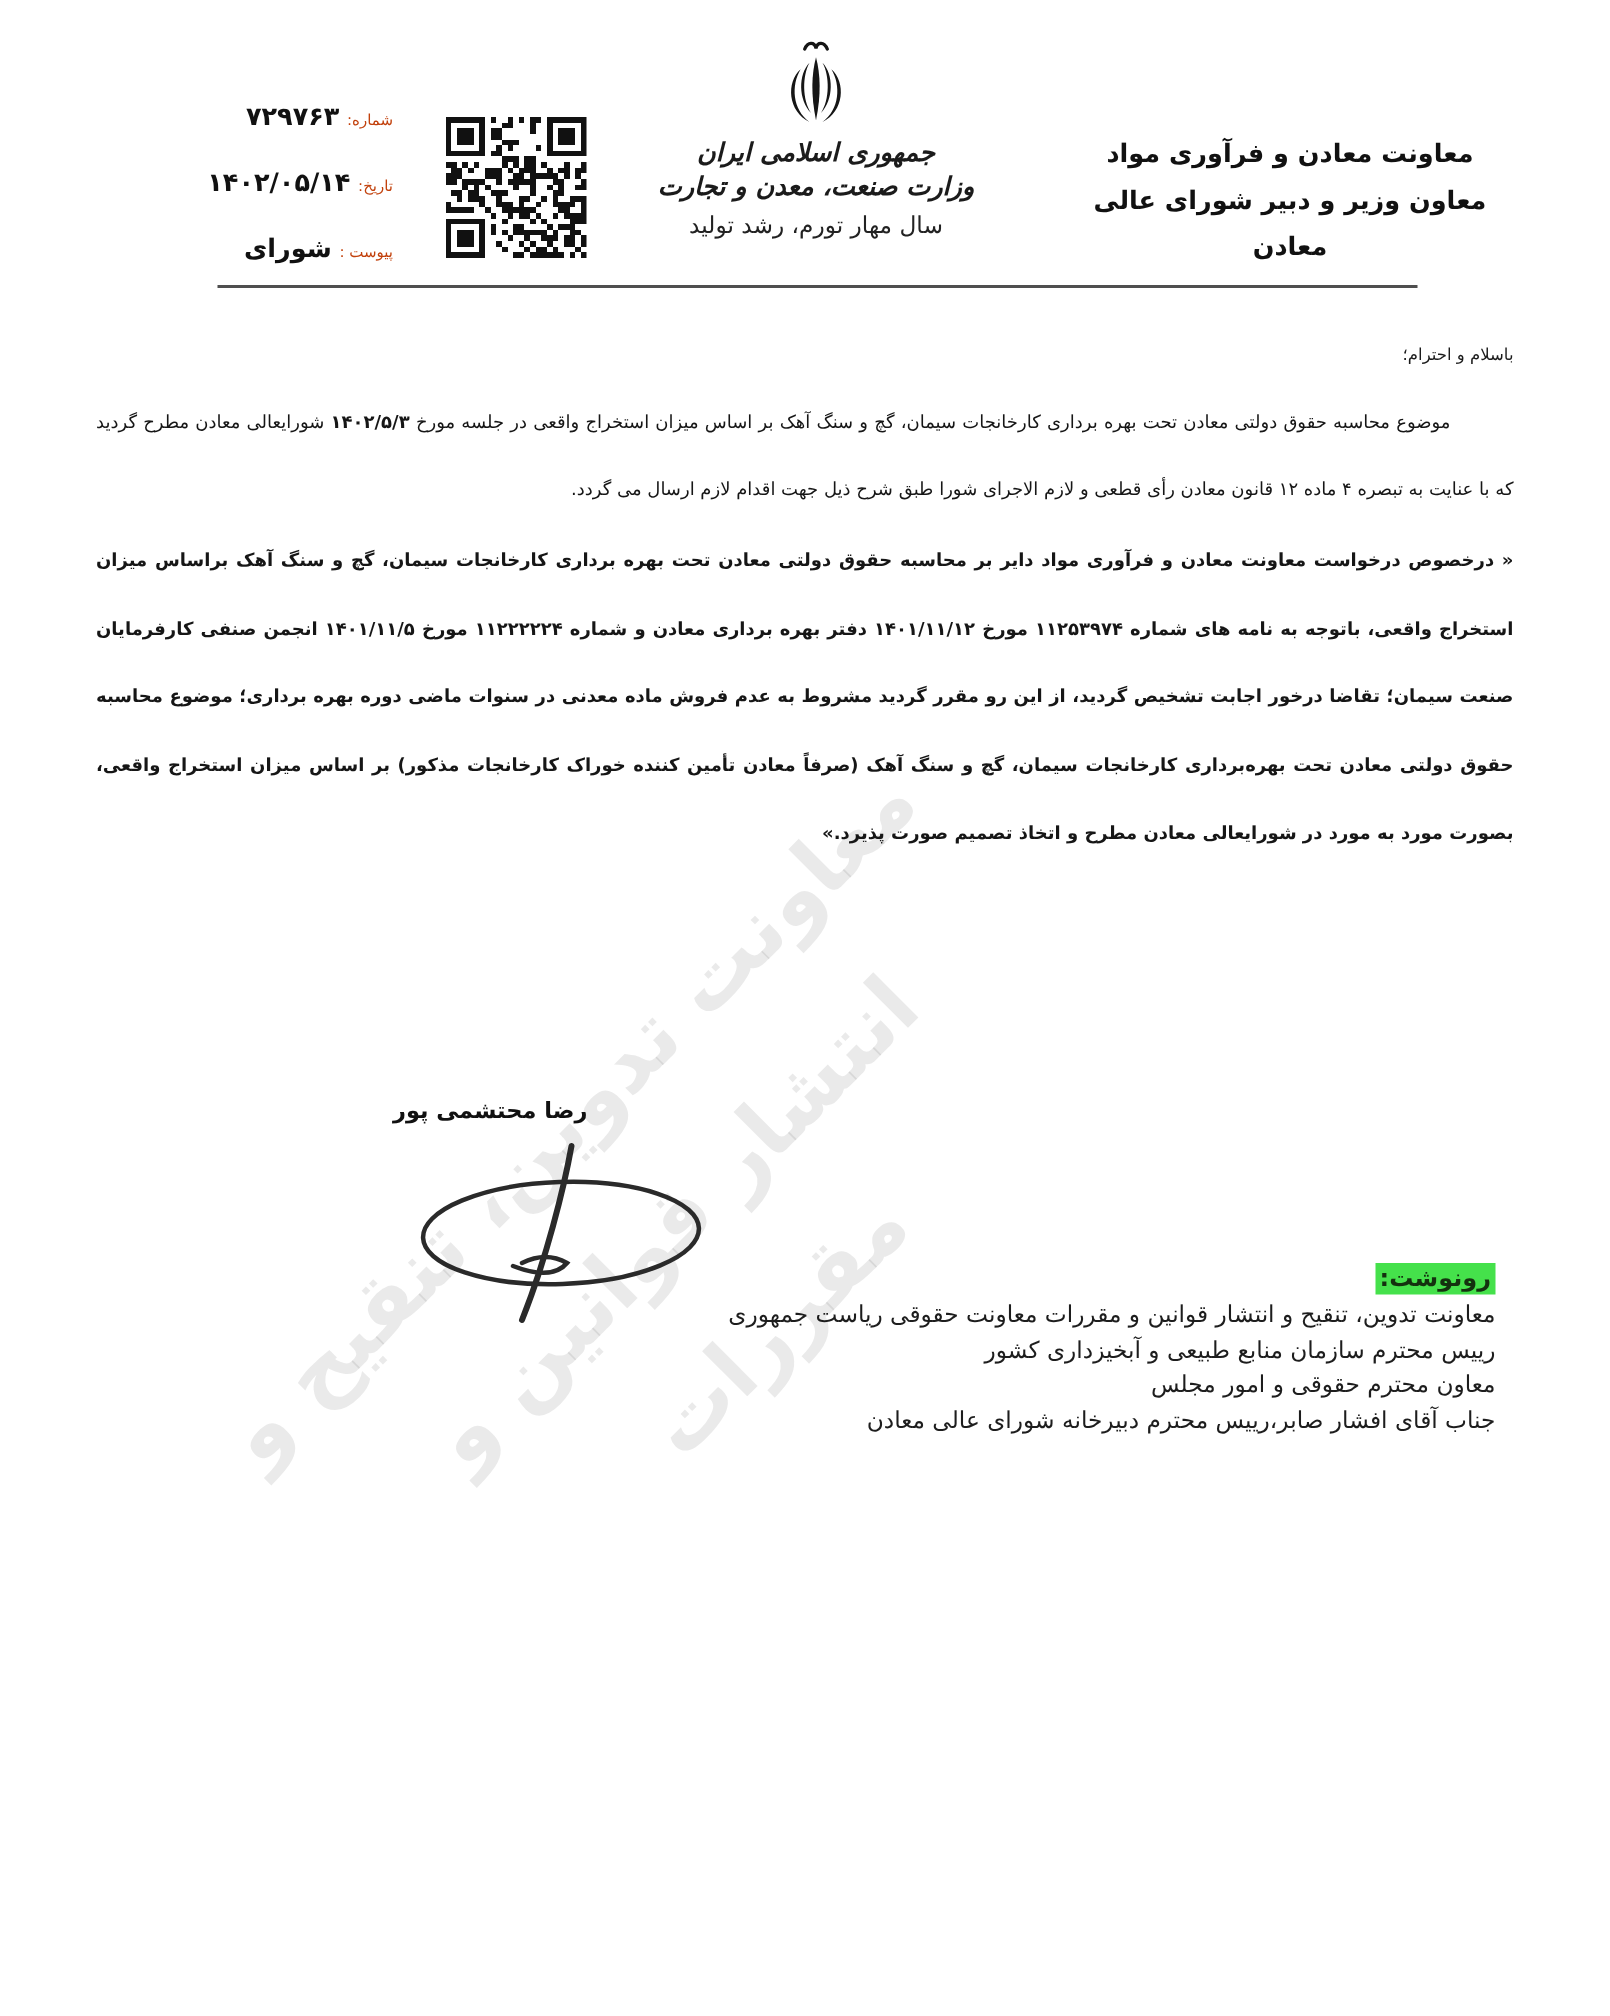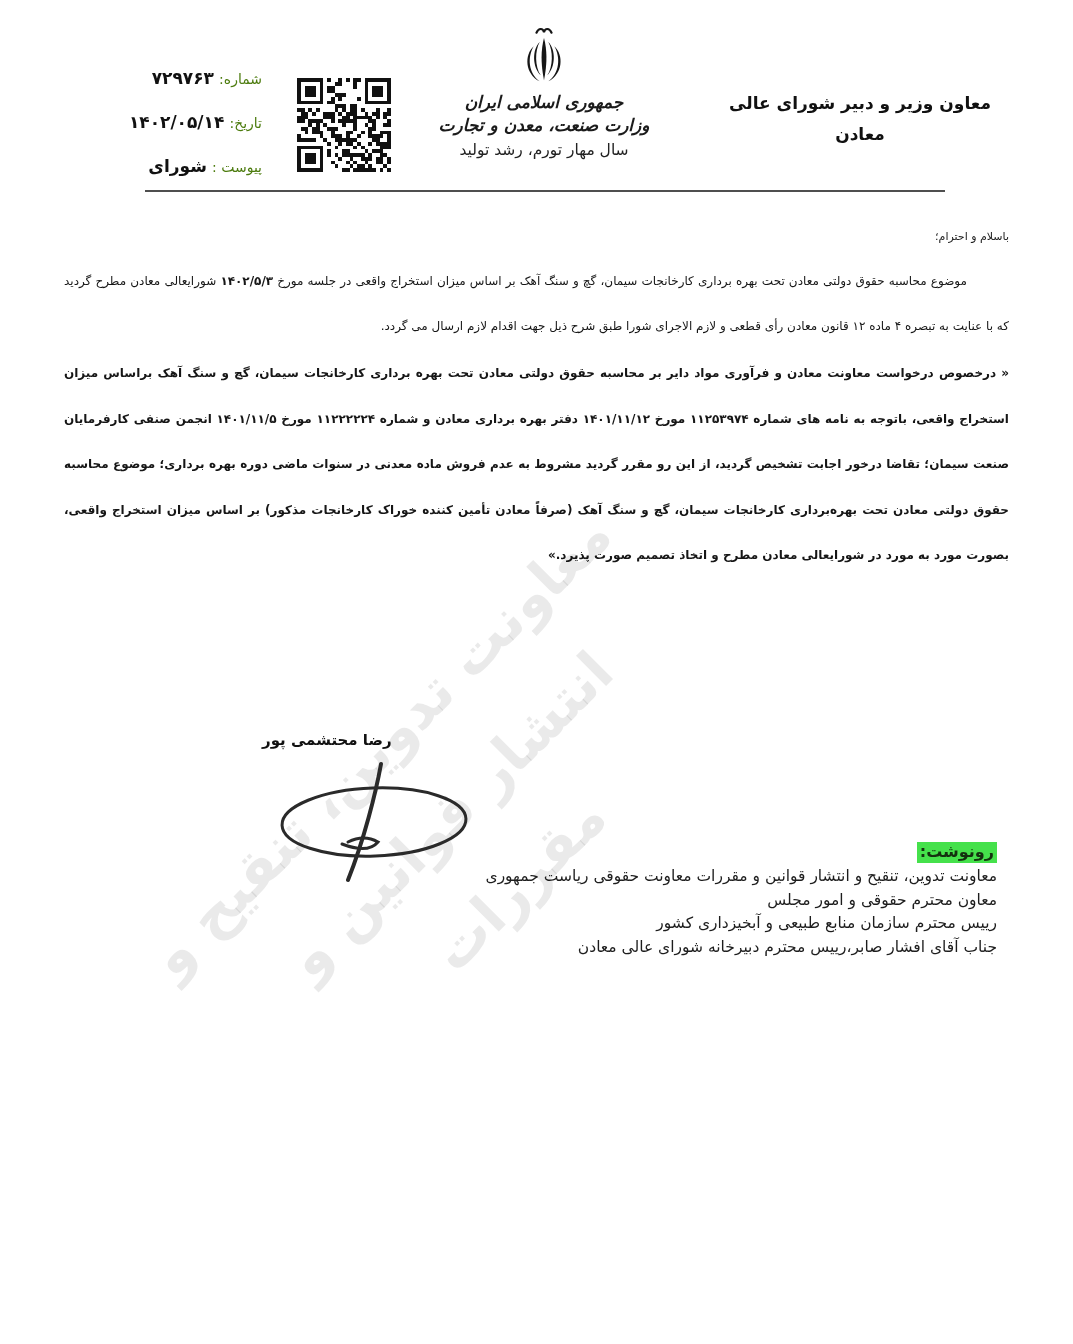--- a/index.html
+++ b/index.html
@@ -28,21 +28,21 @@
   }
 
   .layer { position:relative; z-index:1; }
 
   
   .meta {
     position:absolute; top:56px; left:92px; width:170px;
     text-align:right;
   }
   .meta-row { height:44px; line-height:44px; white-space:nowrap; }
-  .meta-label { font-size:14px; color:#4d7c0f; }
+  .meta-label { font-size:10px; color:#c2410c; }
   .meta-value { font-size:17px; font-weight:bold; color:#111; }
 
   .qr-box { position:absolute; top:78px; left:297px; width:94px; height:94px; }
 
   .center-block {
     position:absolute; top:26px; left:388px; width:312px;
     text-align:center;
   }
   .emblem { width:54px; height:62px; margin:0 auto; display:block; }
   .org-country  { font-size:17px; font-style:italic; font-weight:bold; margin-top:4px; }
@@ -350,20 +350,21 @@
           <path d="M31 36 C 13 52, 15 88, 42 101 C 21 86, 19 56, 31 36 Z"></path>
           <path d="M69 36 C 87 52, 85 88, 58 101 C 79 86, 81 56, 69 36 Z"></path>
         </g>
       </svg>
       <div class="org-country">جمهوری اسلامی ایران</div>
       <div class="org-ministry">وزارت صنعت، معدن و تجارت</div>
       <div class="org-slogan">سال مهار تورم، رشد تولید</div>
     </div>
 
     <div class="dept-block">
+      <div>معاونت معادن و فرآوری مواد</div>
       <div>معاون وزیر و دبیر شورای عالی معادن</div>
     </div>
 
     <div class="divider"></div>
 
     <div class="letter-body">
       <div class="salutation">باسلام و احترام؛</div>
       <p class="para para1"><span>موضوع محاسبه حقوق دولتی معادن تحت بهره برداری کارخانجات سیمان، گچ و سنگ آهک  بر اساس میزان استخراج واقعی در جلسه مورخ </span><span class="bold-date">۱۴۰۲/۵/۳</span><span> شورایعالی معادن مطرح گردید که با عنایت به تبصره ۴ ماده ۱۲ قانون معادن رأی قطعی و لازم الاجرای شورا طبق شرح ذیل جهت اقدام لازم ارسال می گردد.</span></p>
       <p class="para para2">« درخصوص درخواست معاونت معادن و فرآوری مواد دایر بر محاسبه حقوق دولتی معادن تحت بهره برداری کارخانجات سیمان، گچ و سنگ آهک براساس میزان استخراج واقعی، باتوجه به نامه های شماره ۱۱۲۵۳۹۷۴ مورخ ۱۴۰۱/۱۱/۱۲ دفتر بهره برداری معادن و شماره ۱۱۲۲۲۲۲۴ مورخ ۱۴۰۱/۱۱/۵ انجمن صنفی کارفرمایان صنعت سیمان؛ تقاضا درخور اجابت تشخیص گردید، از این رو مقرر گردید مشروط به عدم فروش ماده معدنی در سنوات ماضی دوره بهره برداری؛ موضوع محاسبه حقوق دولتی معادن تحت بهره‌برداری کارخانجات سیمان، گچ و سنگ آهک (صرفاً معادن تأمین کننده خوراک کارخانجات مذکور) بر اساس میزان استخراج واقعی، بصورت مورد به مورد در شورایعالی معادن مطرح و اتخاذ تصمیم صورت پذیرد.»</p>
     </div>
@@ -377,19 +378,19 @@
           <path d="M78 86 q 26 10 36 -2 q -14 -8 -30 0" stroke-width="3"></path>
         </g>
       </svg>
     </div>
 
     <div class="cc-block">
       <div>
         <span class="cc-label" id="cc-label" style="background: rgb(69, 225, 75);">رونوشت:</span>
       </div>
       <div class="cc-item">معاونت تدوین، تنقیح و انتشار قوانین و مقررات معاونت حقوقی ریاست جمهوری</div>
+      <div class="cc-item">رییس محترم سازمان منابع طبیعی و آبخیزداری کشور</div>
       <div class="cc-item">معاون محترم حقوقی و امور مجلس</div>
-      <div class="cc-item">رییس محترم سازمان منابع طبیعی و آبخیزداری کشور</div>
       <div class="cc-item">جناب آقای افشار صابر،رییس محترم دبیرخانه شورای عالی معادن</div>
     </div>
 
   </div>
 </div>
 
 </body></html>

